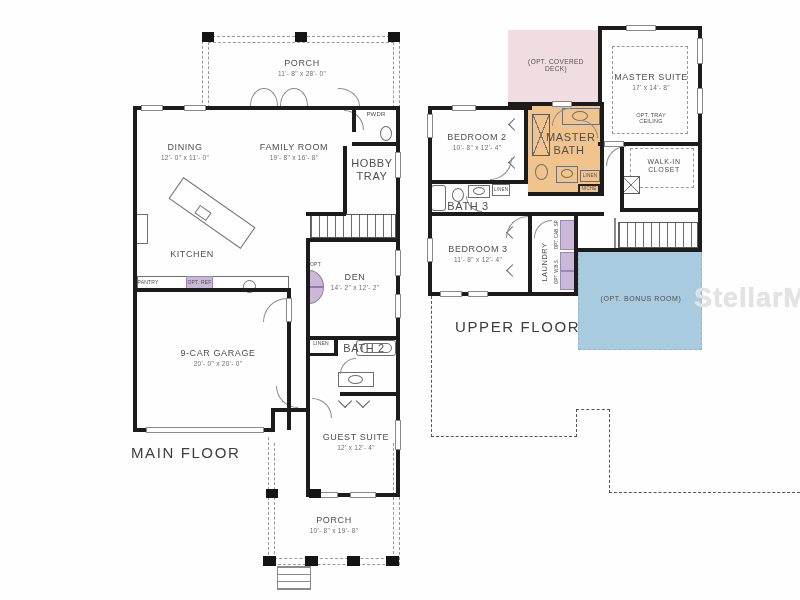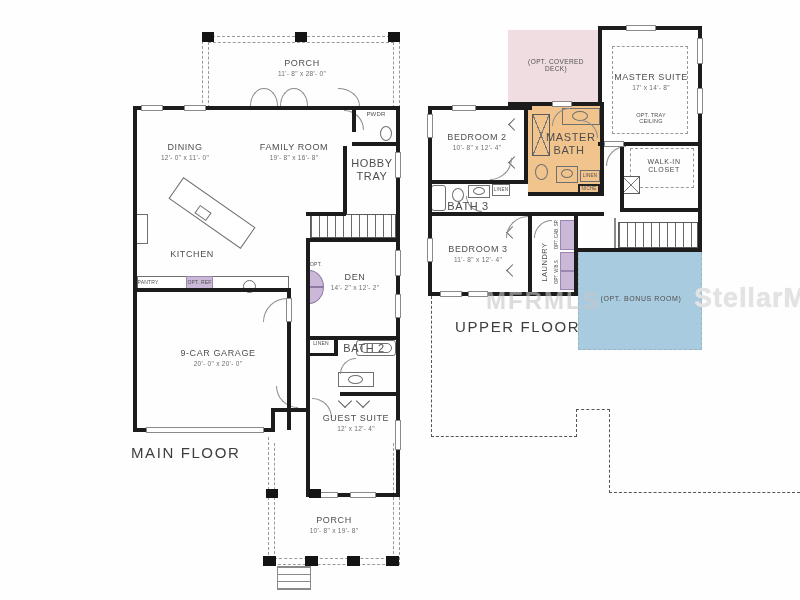--- a/index.html
+++ b/index.html
@@ -164,21 +164,21 @@
       <span class="nm">DEN</span>
       <span class="dm">14'- 2" x 12'- 2"</span>
     </div>
     <div class="rm" style="left:176px;top:348px;width:84px">
       <span class="nm">9-CAR GARAGE</span>
       <span class="dm">20'- 0" x 20'- 0"</span>
     </div>
     <div class="rm small" style="left:338px;top:342px;width:52px">
       <span class="nm">BATH 2</span>
     </div>
-    <div class="rm" style="left:318px;top:413px;width:76px">
+    <div class="rm" style="left:318px;top:432px;width:76px">
       <span class="nm">GUEST SUITE</span>
       <span class="dm">12' x 12'- 4"</span>
     </div>
     <div class="rm" style="left:298px;top:515px;width:72px">
       <span class="nm">PORCH</span>
       <span class="dm">10'- 8" x 19'- 8"</span>
     </div>
     <div class="title" style="left:131px;top:444px">MAIN FLOOR</div>
   </div>
 
@@ -292,15 +292,14 @@
     </div>
     <div class="vlab" style="left:516px;top:256px;width:60px;height:12px;font-size:7.5px;letter-spacing:.5px">LAUNDRY</div>
     <div class="vlab" style="left:537px;top:231px;width:40px;height:7px;font-size:4.5px">OPT. CAB. SP.</div>
     <div class="vlab" style="left:537px;top:268px;width:40px;height:7px;font-size:4.5px">OPT. W.B.S.</div>
     <div class="rm small" style="left:598px;top:295px;width:86px;font-size:7px;z-index:20">
       <span class="nm">(OPT. BONUS ROOM)</span>
     </div>
     <div class="title" style="left:455px;top:318px">UPPER FLOOR</div>
   </div>
 
-  <div class="wm" id="wm-center">MFRMLS</div>
   <div class="wm" id="wm-right">StellarMLS</div>
 </div>
 
 </body></html>

